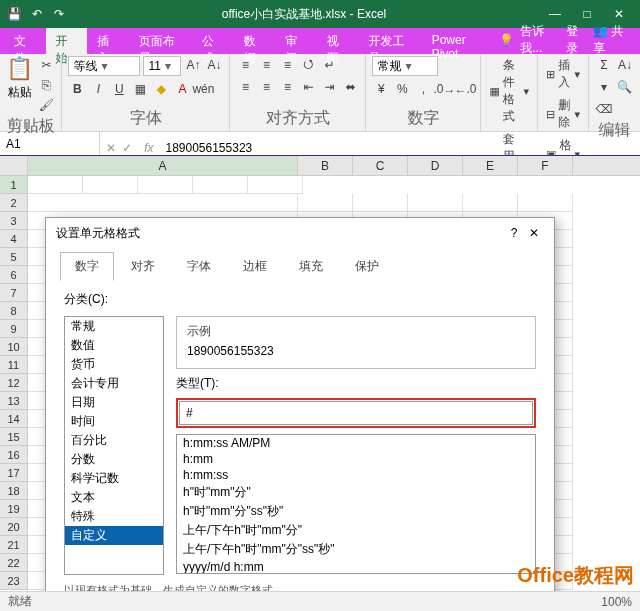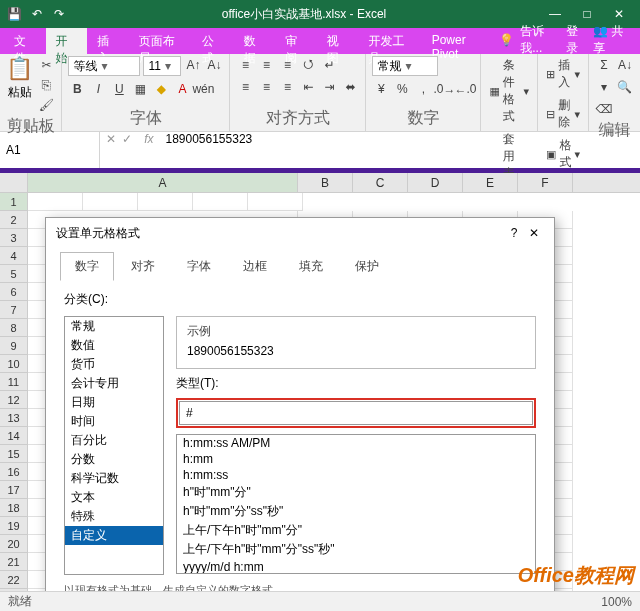--- a/index.html
+++ b/index.html
@@ -19,21 +19,21 @@
 .group .gtitle{font-size:16px;color:#666;margin-top:auto;padding:2px 0}
 .group .gbody{display:flex;gap:4px;flex:1}
 .stackv{display:flex;flex-direction:column;gap:2px}
 .combo{border:1px solid #c0c0c0;background:#fff;height:20px;display:flex;align-items:center;padding:0 4px;font-size:12px;gap:4px}
 .combo .dd{color:#666}
 .iconrow{display:flex;gap:3px}
 .iconbtn{width:18px;height:18px;border:0;display:flex;align-items:center;justify-content:center;color:#444}
 .iconbtn.b{font-weight:bold}
 .iconbtn.i{font-style:italic}
 .iconbtn.u{text-decoration:underline}
-.namebox-row{height:41px;border-bottom:5px solid #4c1d95;display:flex;align-items:flex-start;background:#fff}
+.namebox-row{height:24px;border-bottom:1px solid #4c1d95;display:flex;align-items:flex-end;background:#fff}
 .namebox{width:100px;border-right:1px solid #d4d4d4;height:100%;display:flex;align-items:center;padding:0 6px}
 .fx-btns{display:flex;padding:0 6px;gap:6px;color:#999}
 .fx-label{font-style:italic;color:#999;padding:0 6px}
 .formula-input{flex:1;padding:0 6px}
 .grid{position:relative;background:#fff}
 .col-headers{display:flex;height:20px;background:#e6e6e6;border-bottom:1px solid #ccc}
 .corner{width:28px;border-right:1px solid #ccc;background:#e6e6e6}
 .ch{border-right:1px solid #ccc;text-align:center;line-height:20px;color:#333}
 .ch.A{width:270px;background:#d3e3d3}
 .ch.o{width:55px}
@@ -58,21 +58,21 @@
 .listbox div{padding:1px 6px}
 .listbox .sel{background:#0a64ad;color:#fff}
 .rightpane{flex:1;display:flex;flex-direction:column;gap:6px}
 .sample-box{border:1px solid #bbb;padding:6px 10px 10px 10px}
 .sample-box .sl{color:#444;margin-bottom:4px}
 .type-input{height:24px;border:1px solid #999;padding:0 6px;width:100%}
 .type-input-wrap{border:2px solid #d93025;padding:1px}
 .fmt-list{border:1px solid #999;height:140px;overflow:auto;padding:0 6px}
 .fmt-list div{padding:1px 0}
 .statusbar{position:absolute;bottom:0;left:0;right:0;height:20px;background:#f1f1f1;border-top:1px solid #d4d4d4;display:flex;align-items:center;padding:0 8px;color:#555}
-.watermark{position:absolute;right:6px;bottom:22px;font-size:20px;font-weight:bold;color:#e06a00;font-style:italic}
+.watermark{position:absolute;right:6px;bottom:22px;font-size:20px;font-weight:bold;color:#e06a00;}
 .watermark2{position:absolute;right:6px;bottom:6px;font-size:11px;color:#e06a00}
 .ribbon .mini{font-size:11px;color:#444;display:flex;align-items:center;gap:3px;padding:1px 2px}
 </style>
 </head>
 <body>
 
 <div class="titlebar">
   <div class="qat">
     <span>💾</span>
     <span>↶</span>

